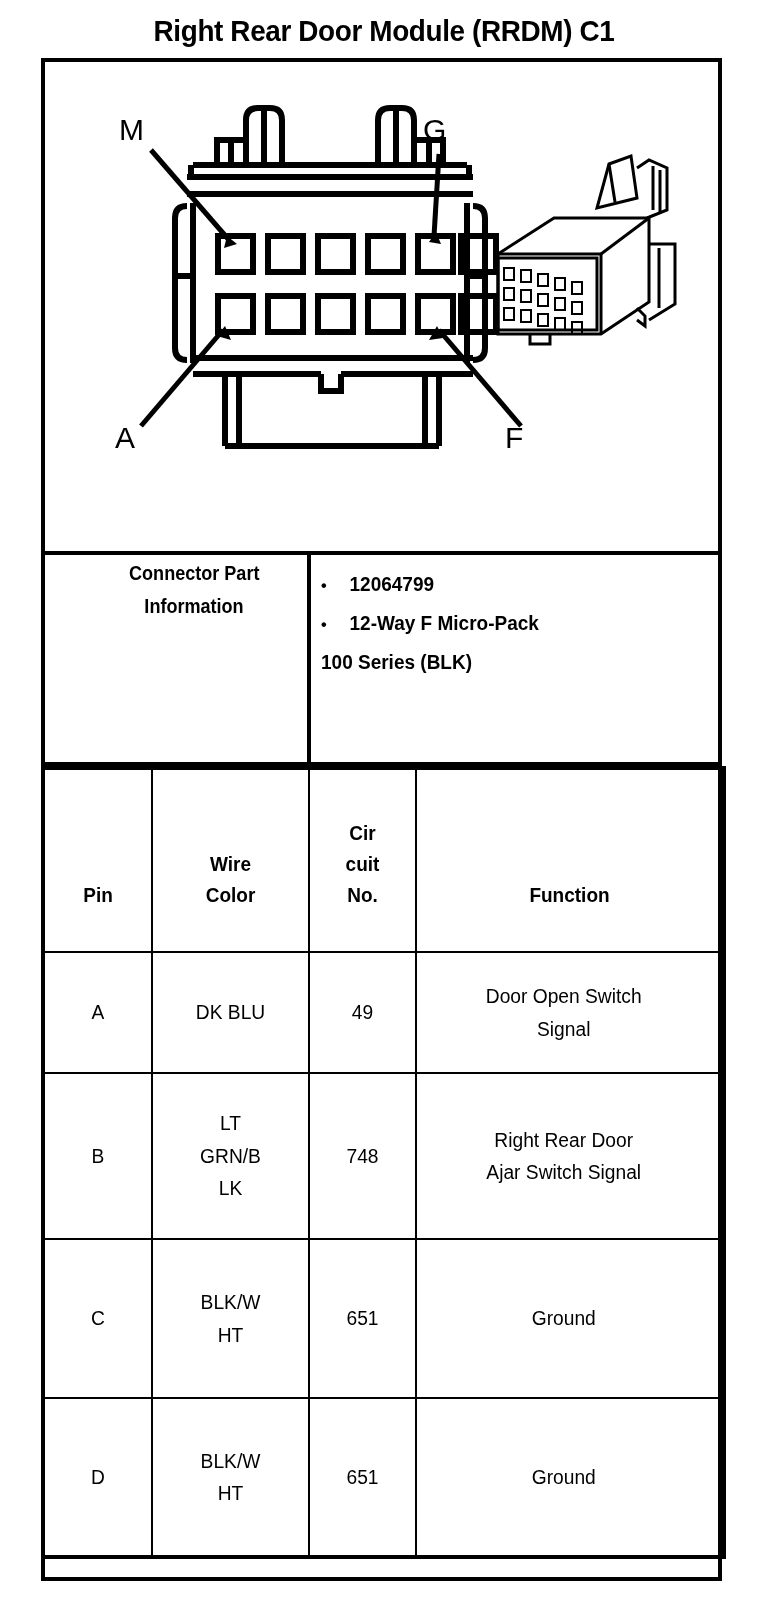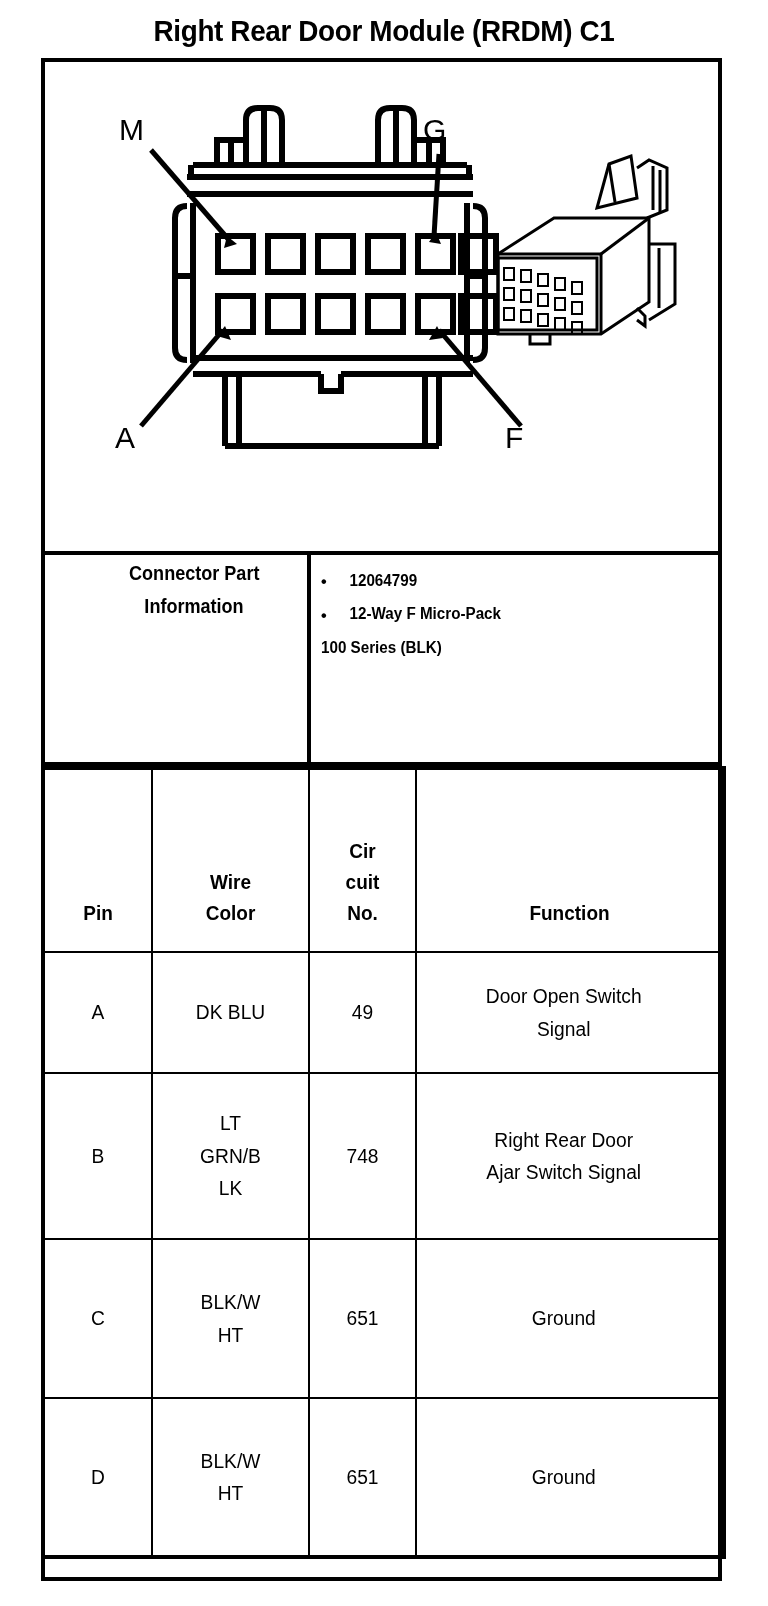--- a/index.html
+++ b/index.html
@@ -88,21 +88,21 @@
   .cpi-label span { transform: scaleX(0.95); display: inline-block; }
 
   .cpi-body {
     position: absolute;
     left: 311px;
     top: 557px;
     width: 407px;
     height: 205px;
     box-sizing: border-box;
     padding: 8px 10px 0 10px;
-    font-size: 16px;
+    font-size: 20px;
     font-weight: bold;
   }
   .cpi-line {
     display: block;
     line-height: 1.95;
     white-space: nowrap;
     transform: scaleX(0.95);
     transform-origin: left center;
   }
   .cpi-line.bulleted { padding-left: 0; }
@@ -136,21 +136,21 @@
     border: 2px solid #000;
     box-sizing: border-box;
     padding: 0;
   }
   .ptable th {
     height: 184px;
     vertical-align: bottom;
     text-align: center;
     font-size: 20px;
     font-weight: bold;
-    padding-bottom: 22px;
+    padding-bottom: 40px;
   }
   .ptable th .hl {
     display: block;
     line-height: 1.55;
     transform: scaleX(0.95);
   }
   .ptable td {
     vertical-align: middle;
     font-size: 20px;
     font-weight: normal;

